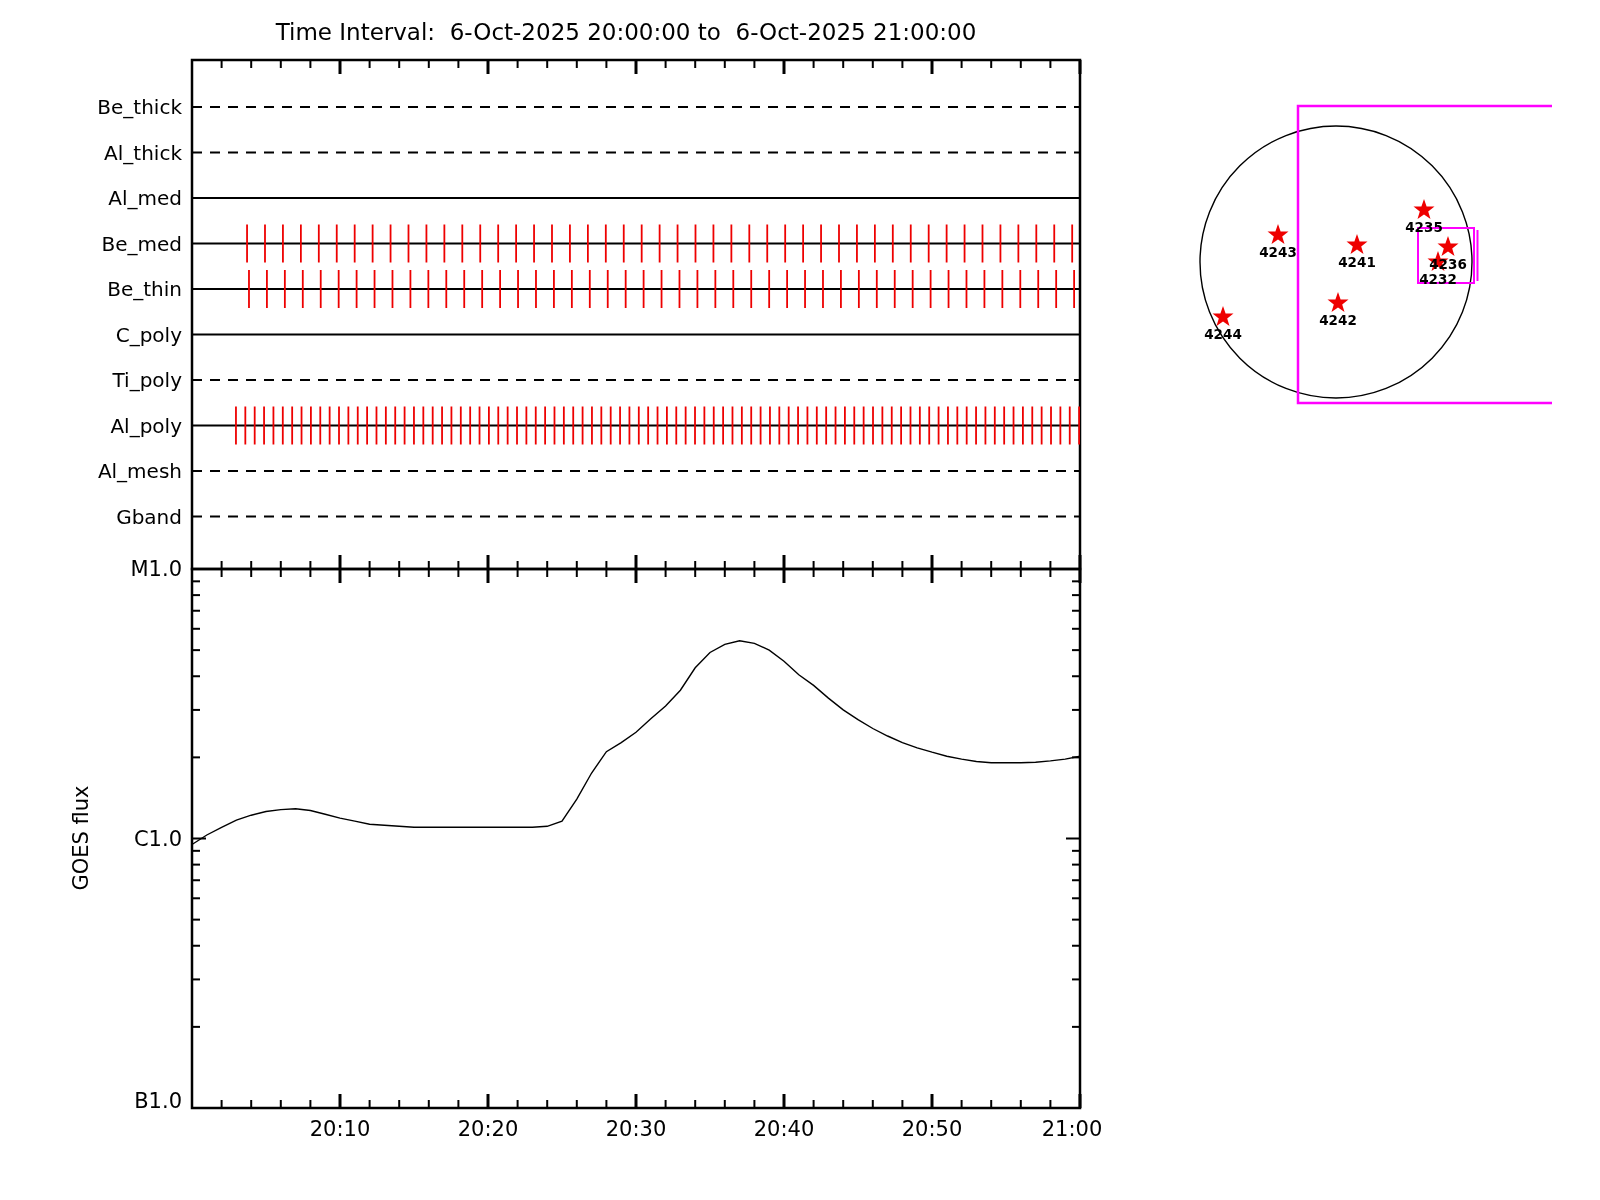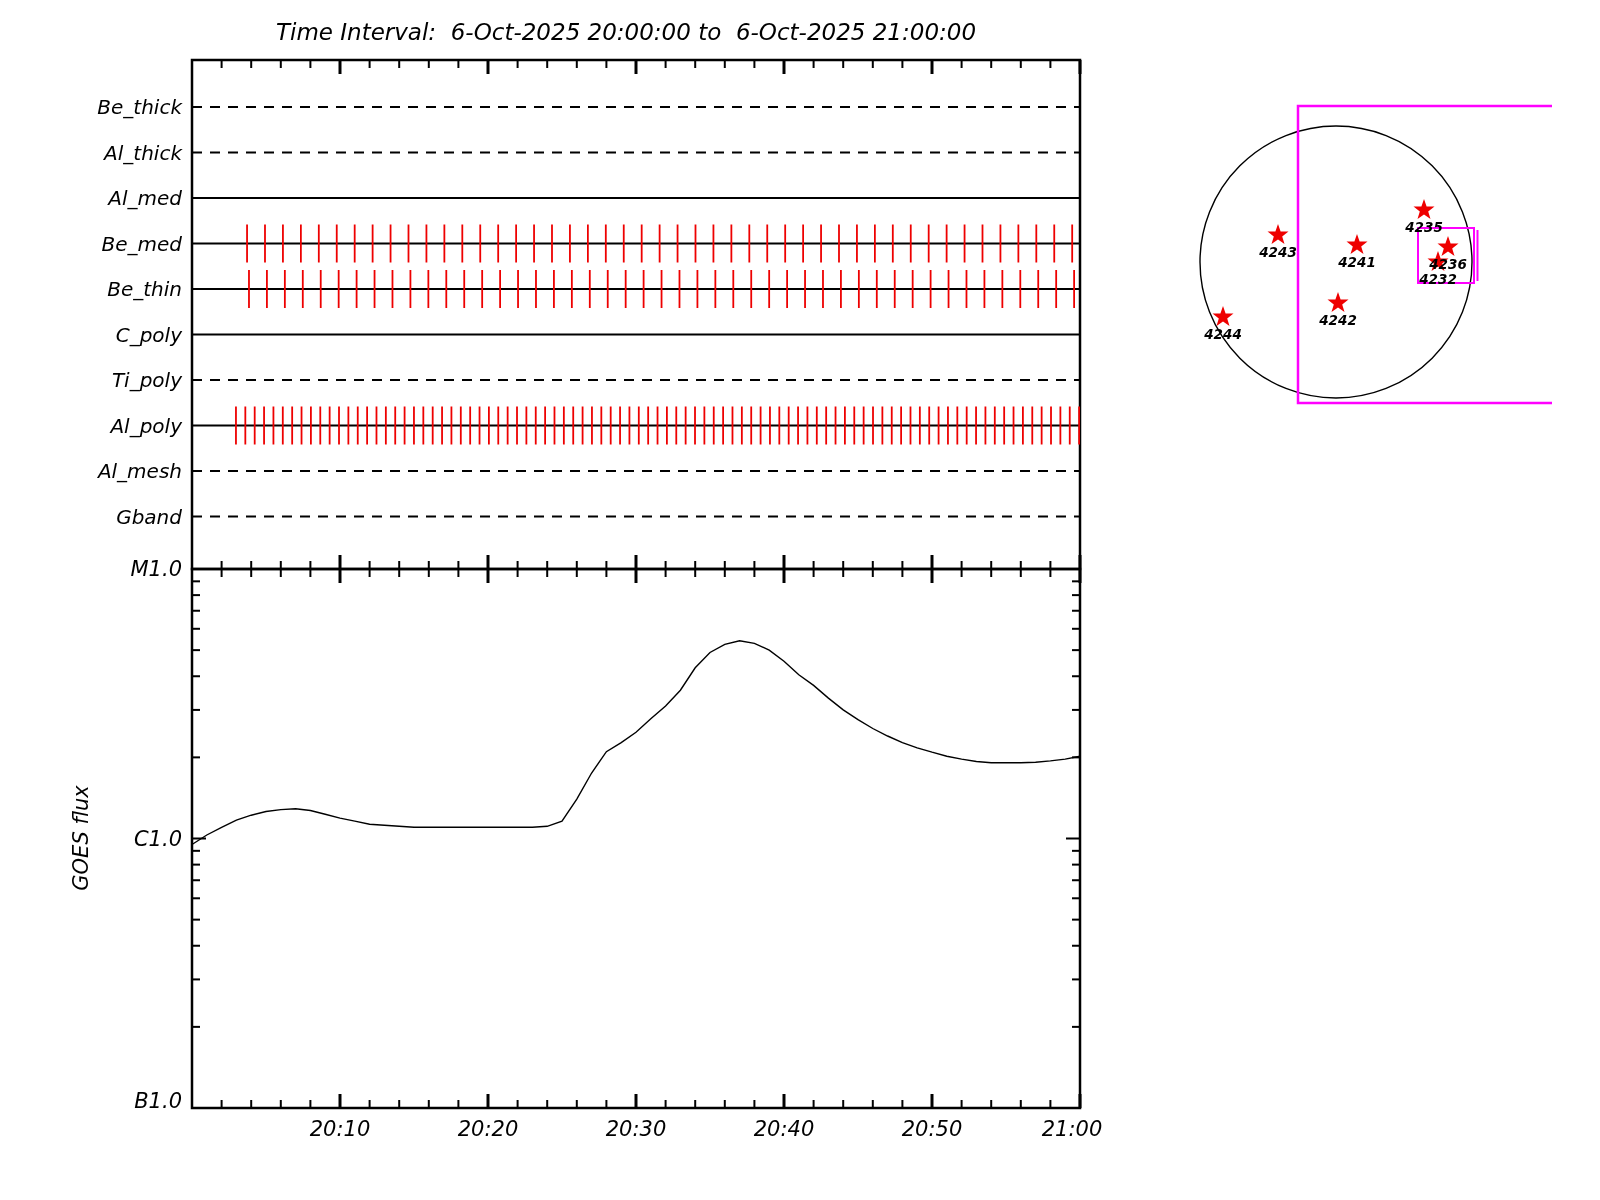--- a/index.html
+++ b/index.html
@@ -1,17 +1,17 @@
 <!DOCTYPE html>
 <html><head>
 <meta charset="utf-8">
 <style>
   html,body{margin:0;padding:0;background:#ffffff;}
   .page{position:relative;width:1600px;height:1200px;background:#ffffff;overflow:hidden;
-        font-family:"DejaVu Sans","Liberation Sans",sans-serif;font-style:italic;}
+        font-family:"DejaVu Sans","Liberation Sans",sans-serif;}
   svg{display:block;}
   text{fill:#000000;}
   .title-text{font-size:23px;}
   .ylabel-text{font-size:21px;}
 </style>
 </head>
 <body>
 
 <div class="page">
   <svg id="plot" width="1600" height="1200" viewBox="0 0 1600 1200" xmlns="http://www.w3.org/2000/svg">

